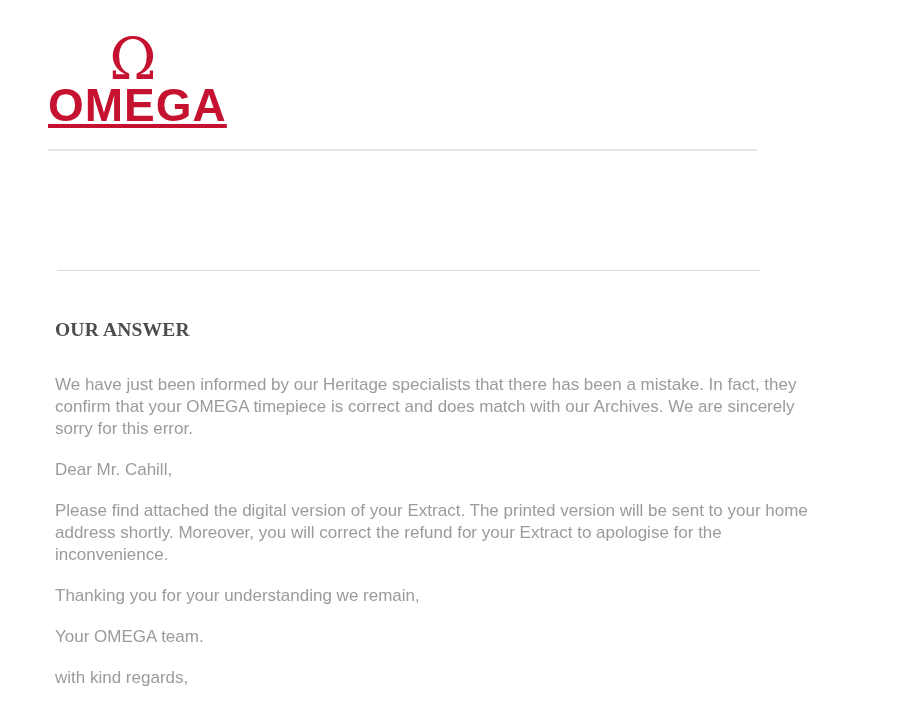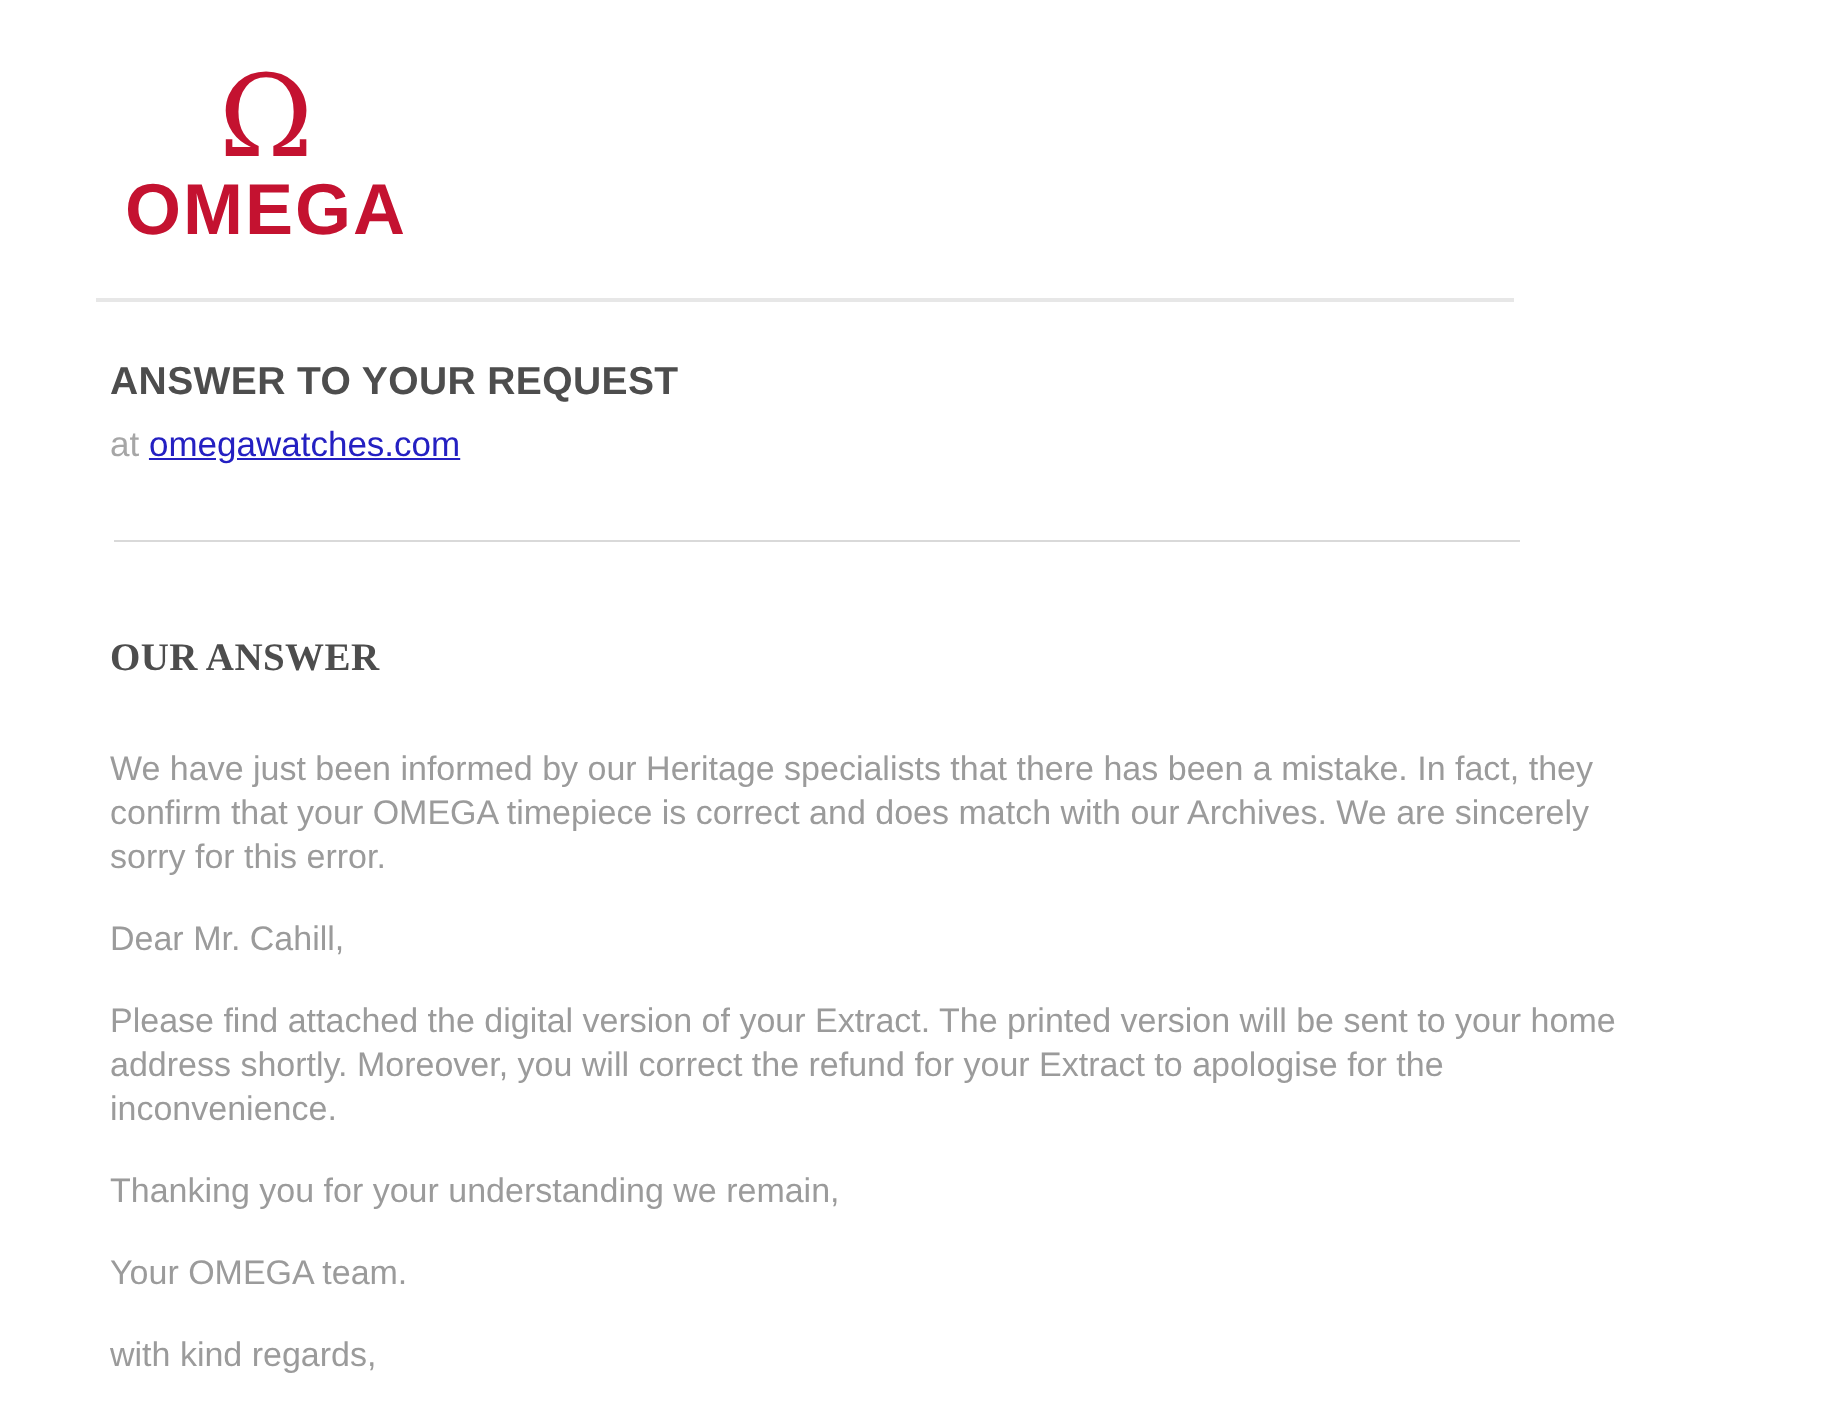--- a/index.html
+++ b/index.html
@@ -32,24 +32,25 @@
   .logo-symbol{
     display:block;
     font-family:"DejaVu Serif",serif;
     font-size:57px;
     line-height:50px;
     font-weight:400;
   }
   .logo-word{
     display:block;
     margin-top:3px;
-    font-size:36px;
+    font-size:46px;
     line-height:36px;
     font-weight:700;
     letter-spacing:1px;
+    text-decoration:underline;
   }
   .divider{
     position:absolute;
     height:0;
     border-top:2px solid var(--divider_light);
   }
   .divider-1{
     left:48px;
     top:149px;
     width:709px;
@@ -108,24 +109,20 @@
 
 <div class="page">
 
   <div class="logo">
     <span class="logo-symbol">Ω</span>
     <span class="logo-word">OMEGA</span>
   </div>
 
   <div class="divider divider-1"></div>
 
-  <div class="request-block">
-    <div class="section-heading">ANSWER TO YOUR REQUEST</div>
-    <div class="at-line"><span>at </span><a class="site-link" href="#">omegawatches.com</a></div>
-  </div>
 
   <div class="divider divider-2"></div>
 
   <div class="section-heading answer-heading">OUR ANSWER</div>
 
   <div class="email-body">
     <p class="para">We have just been informed by our Heritage specialists that there has been a mistake. In fact, they
 confirm that your OMEGA timepiece is correct and does match with our Archives. We are sincerely
 sorry for this error.</p>
     <p class="para">Dear Mr. Cahill,</p>

